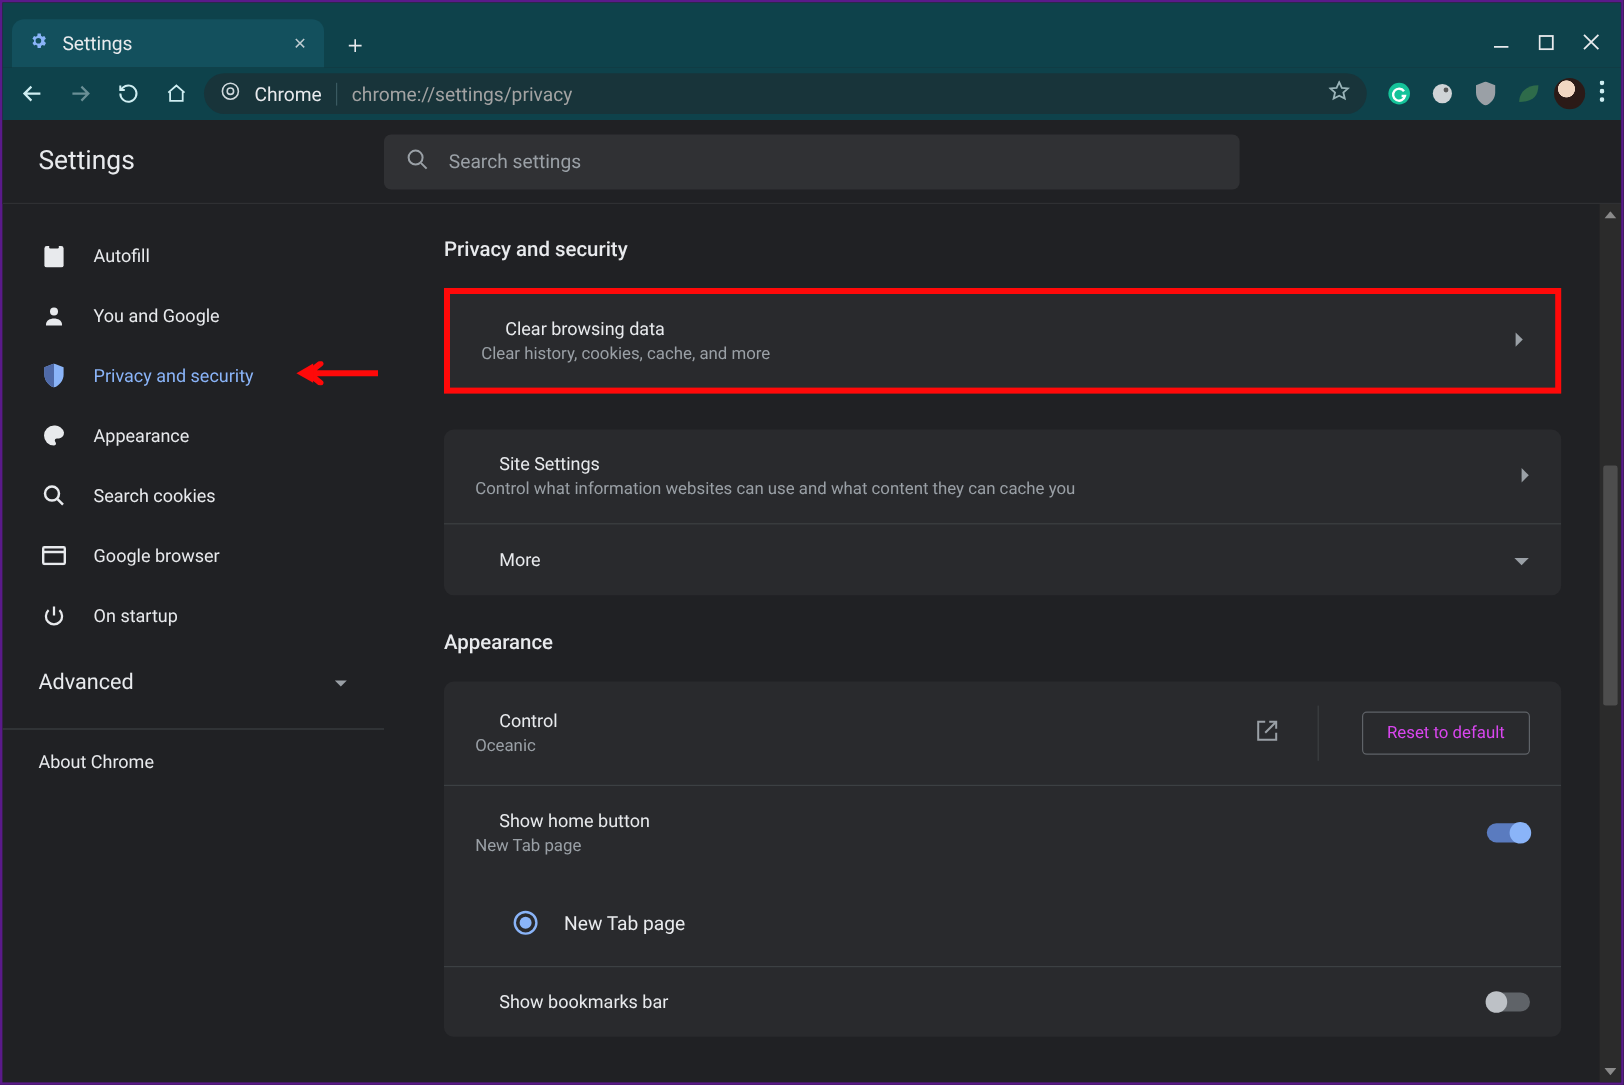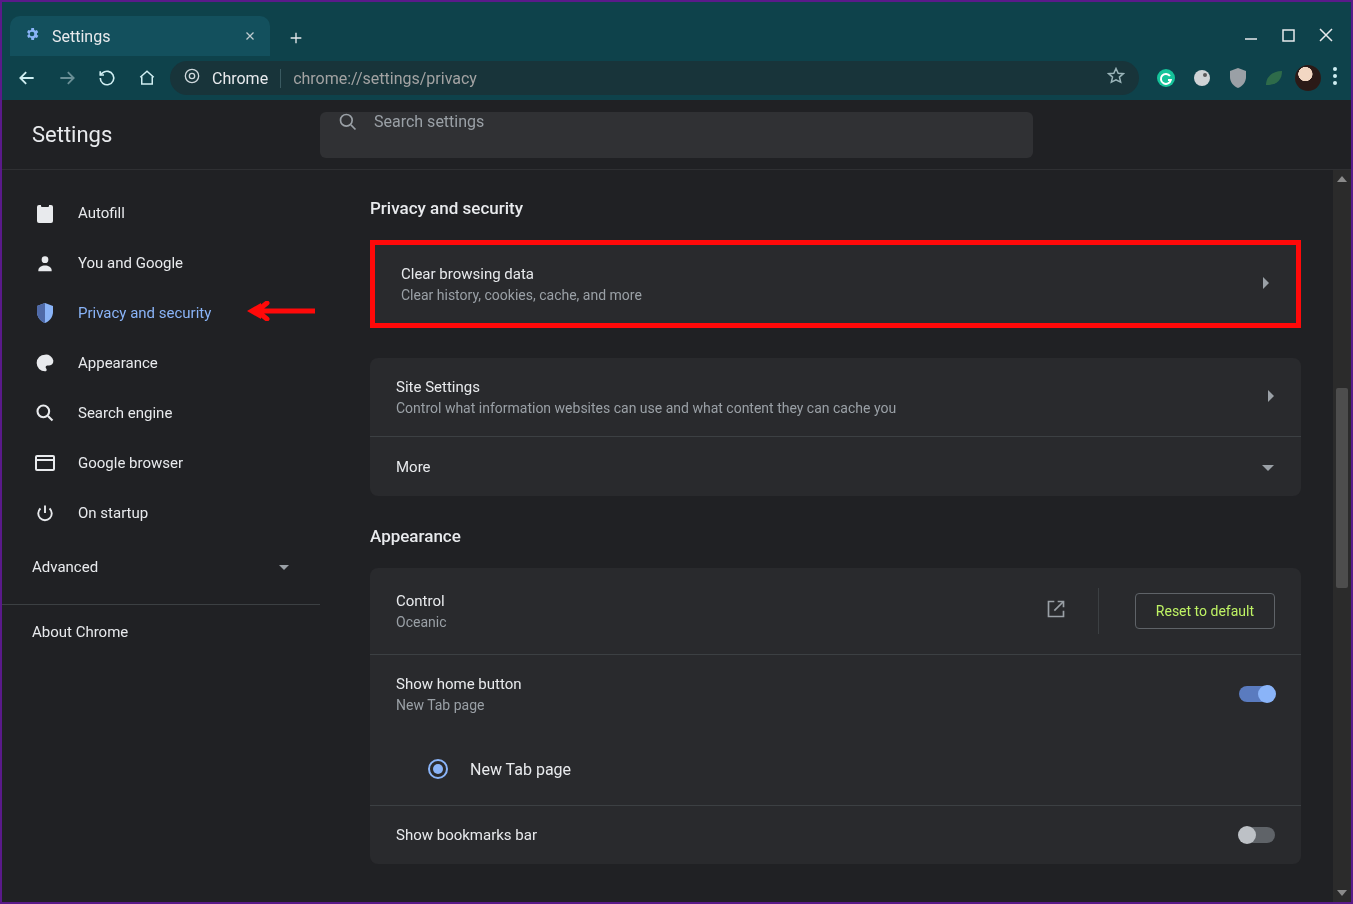--- a/index.html
+++ b/index.html
@@ -29,55 +29,55 @@
   .omnibox .url { flex:1; color:#a3a3a3;}
   .ext-icons { display:flex; align-items:center; gap:14px; padding:0 4px 0 10px;}
   .ext-icons span { width:22px; height:22px; display:inline-flex;align-items:center;justify-content:center; cursor:pointer;}
   .avatar { width:26px; height:26px; border-radius:50%; background: radial-gradient(circle at 40% 35%, #f2d7c3 30%, #2b1a17 32%); cursor:pointer;}
   .vmenu { color:#cfeef2; cursor:pointer; padding:0 6px;}
 
   
   .settings-header { height:70px; background:#202124; display:flex; align-items:center; border-bottom:1px solid #2f3033;}
   .settings-title { width:318px; padding-left:30px; font-size:22px; color:#e8eaed; font-weight:400;}
   .search-wrap { flex:1; display:flex; justify-content:flex-start;}
-  .search-box { width:713px; height:46px; background:#303134; border-radius:6px; display:flex; align-items:flex-start; padding:0 18px; gap:16px; color:#9aa0a6;}
+  .search-box { width:713px; height:46px; background:#303134; border-radius:6px; display:flex; align-items:center; padding:0 18px; gap:16px; color:#9aa0a6;}
   .search-box input { flex:1; background:transparent; border:0; outline:0; color:#e8eaed; font-size:16px;}
   .search-box input::placeholder { color:#9aa0a6; }
 
   
   .body { display:flex; height:calc(100% - 54px - 44px - 70px); }
   .sidebar { width:318px; padding-top:18px; border-right:none; position:relative;}
   .side-item { display:flex; align-items:center; gap:22px; height:50px; padding-left:32px; font-size:15px; color:#e8eaed; cursor:pointer;}
   .side-item.active { color:#8ab4f8; }
   .side-item .icon { width:22px; display:inline-flex; justify-content:center;}
-  .side-section { display:flex; align-items:center; justify-content:space-between; padding:20px 30px; color:#e8eaed; font-size:15px; cursor:pointer;}
+  .side-section { display:flex; align-items:center; justify-content:space-between; padding:20px 30px; color:#e8eaed; font-size:18px; cursor:pointer;}
   .side-divider { height:1px; background:#3c4043; margin:8px 0;}
   .side-link { display:flex; align-items:center; justify-content:space-between; padding:16px 30px; font-size:15px; color:#e8eaed; cursor:pointer;}
 
   
   .arrow { position:absolute; left:243px; top:131px; color:#ff0909; }
   .arrow svg { display:block; }
 
   
   .main { flex:1; overflow-y:auto; padding:28px 50px 0 50px; position:relative;}
   .section-heading { font-size:17px; color:#e8eaed; margin-bottom:22px; font-weight:500;}
   .card { background:#292a2d; border-radius:8px; overflow:hidden; margin-bottom:30px;}
   .row { display:flex; align-items:center; padding:20px 26px; border-bottom:1px solid #3c4043; cursor:pointer; gap:12px;}
   .row:last-child { border-bottom:none; }
   .row .texts { flex:1; }
-  .row-title { font-size:15px; color:#e8eaed; }
+  .row-title { font-size:15px; color:#e8eaed;margin-left:20px; }
   .row-sub { font-size:14px; color:#9aa0a6; margin-top:4px;}
   .row .chev { color:#9aa0a6; }
   .highlight { border:5px solid #ff0909; border-radius:0; }
   .highlight .row { border-bottom:none; }
 
   
   .themes-row .openext { width:22px; color:#9aa0a6; margin-right:18px; cursor:pointer;}
   .vrule { width:1px; height:46px; background:#3c4043; margin-right:24px;}
-  .reset-btn { border:1px solid #5f6368; color:#bef264; background:transparent; padding:9px 20px; border-radius:4px; font-size:14px; cursor:pointer;}
+  .reset-btn { border:1px solid #5f6368; color:#d946ef; background:transparent; padding:9px 20px; border-radius:4px; font-size:14px; cursor:pointer;}
 
   
   .toggle { width:36px; height:16px; border-radius:10px; position:relative; cursor:pointer;}
   .toggle .knob { width:18px; height:18px; border-radius:50%; position:absolute; top:-1px; }
   .toggle.on { background:#5a7bbf; }
   .toggle.on .knob { right:-1px; background:#8ab4f8;}
   .toggle.off { background:#5f6368; }
   .toggle.off .knob { left:-1px; background:#bdc1c6;}
 
   .radio-group { padding:6px 26px 26px 58px; border-bottom:1px solid #3c4043;}
@@ -254,21 +254,21 @@
         </span>
       <span>Appearance</span>
     </div>
     <div class="side-item">
       <span class="icon">
           <svg width="20" height="20" viewBox="0 0 24 24" fill="none" stroke="#e8eaed" stroke-width="2.5">
             <circle cx="10" cy="10" r="7"></circle>
             <path d="M21 21l-5.5-5.5"></path>
           </svg>
         </span>
-      <span>Search engine</span>
+      <span>Search cookies</span>
     </div>
     <div class="side-item">
       <span class="icon">
           <svg width="20" height="16" viewBox="0 0 20 16" fill="none" stroke="#e8eaed" stroke-width="2">
             <rect x="1" y="1" width="18" height="14" rx="1"></rect>
             <path d="M1 5h18"></path>
           </svg>
         </span>
       <span>Google browser</span>
     </div>

